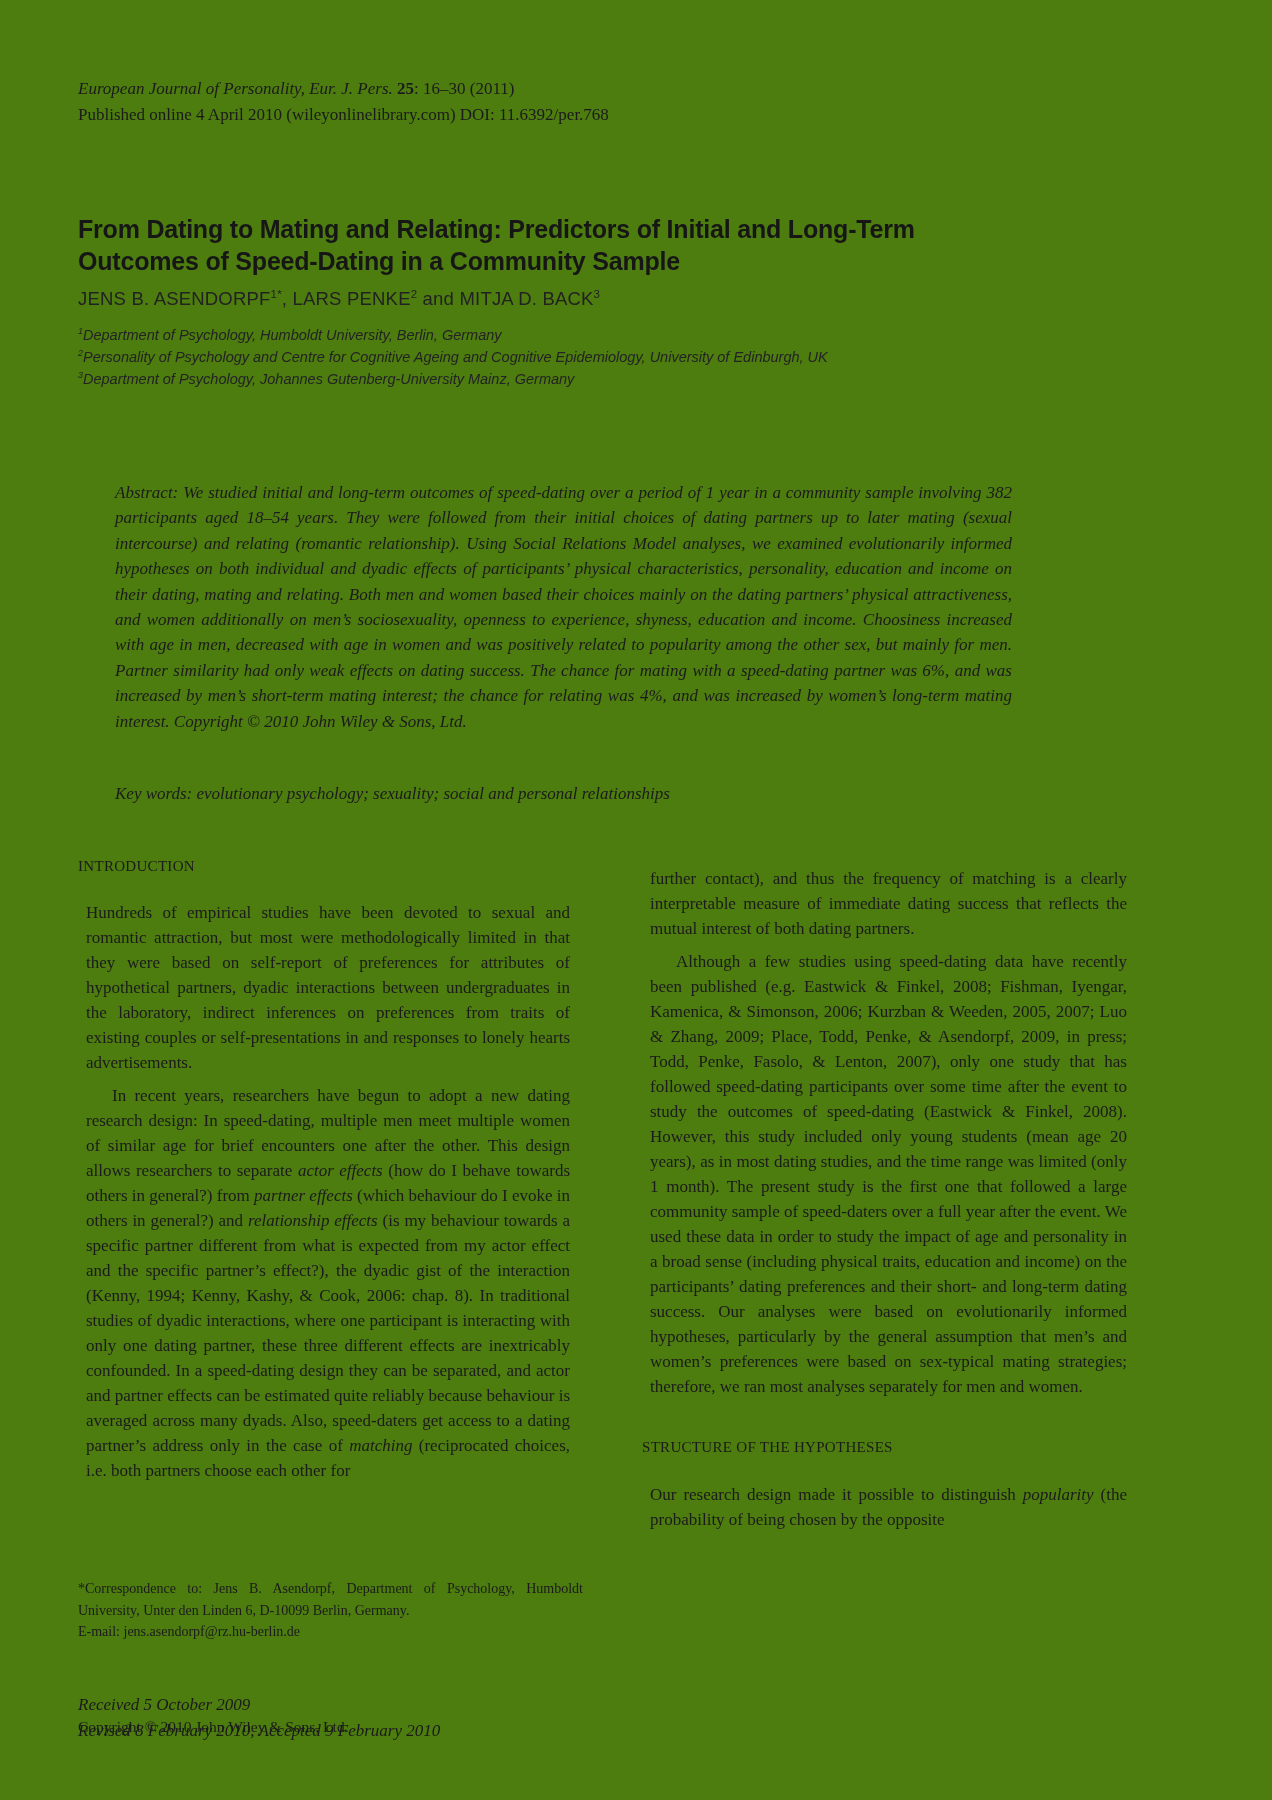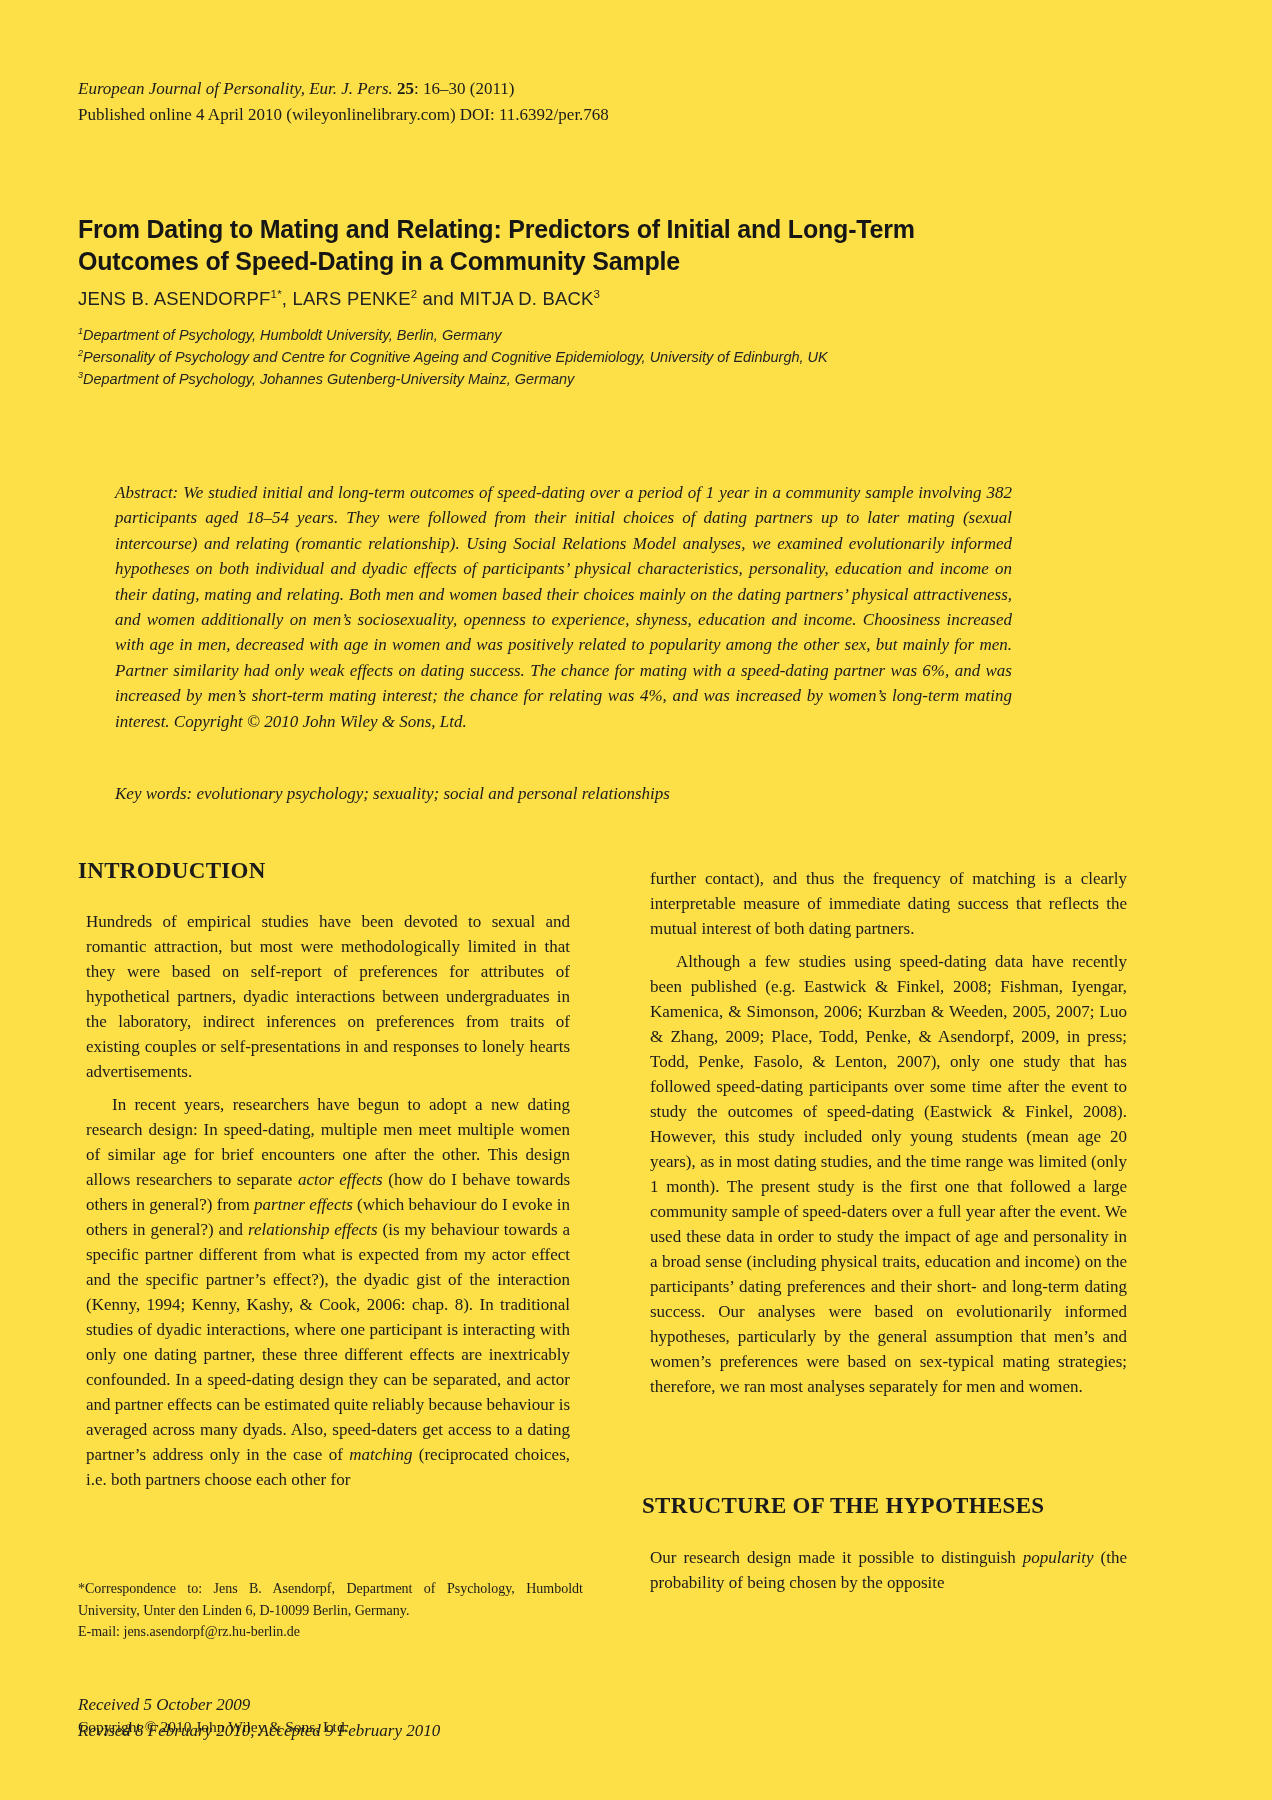--- a/index.html
+++ b/index.html
@@ -1,20 +1,20 @@
 <!DOCTYPE html>
 <html><head>
 <meta charset="utf-8">
 <style>
   html, body { margin: 0; padding: 0; background: #ffffff; }
   .page {
     position: relative;
     width: 1272px;
     height: 1800px;
-    background: #fde047;
+    background: #4d7c0f;
     color: #1b1b1b;
     font-family: "Liberation Serif", serif;
     overflow: hidden;
   }
   .journal-header {
     position: absolute; left: 78px; top: 76px; width: 900px;
     font-size: 17px; line-height: 26px;
   }
   .paper-title {
     position: absolute; left: 78px; top: 196px; width: 950px;
@@ -43,24 +43,24 @@
     font-size: 17px;
     font-style: italic;
   }
   .columns {
     position: absolute; left: 78px; top: 858px; width: 1057px;
     display: flex; gap: 64px;
   }
   .col-left  { width: 500px; }
   .col-right { width: 493px; }
   .section-heading {
-    font-size: 23px; font-weight: bold; letter-spacing: 0.3px;
+    font-size: 15px; font-weight: normal; letter-spacing: 0.3px;
     margin: 0 0 25px 0;
   }
-  .col-right .heading-2 { margin-top: 94px; margin-bottom: 26px; }
+  .col-right .heading-2 { margin-top: 40px; margin-bottom: 26px; }
   .body-p {
     font-size: 17px; line-height: 25px; text-align: justify;
     margin: 8px; hyphens: none;
   }
   .indent { text-indent: 26px; }
   .footnote {
     position: absolute; left: 78px; top: 1578px; width: 505px;
     font-size: 14px; line-height: 21.5px; text-align: justify;
   }
   .received-block {

